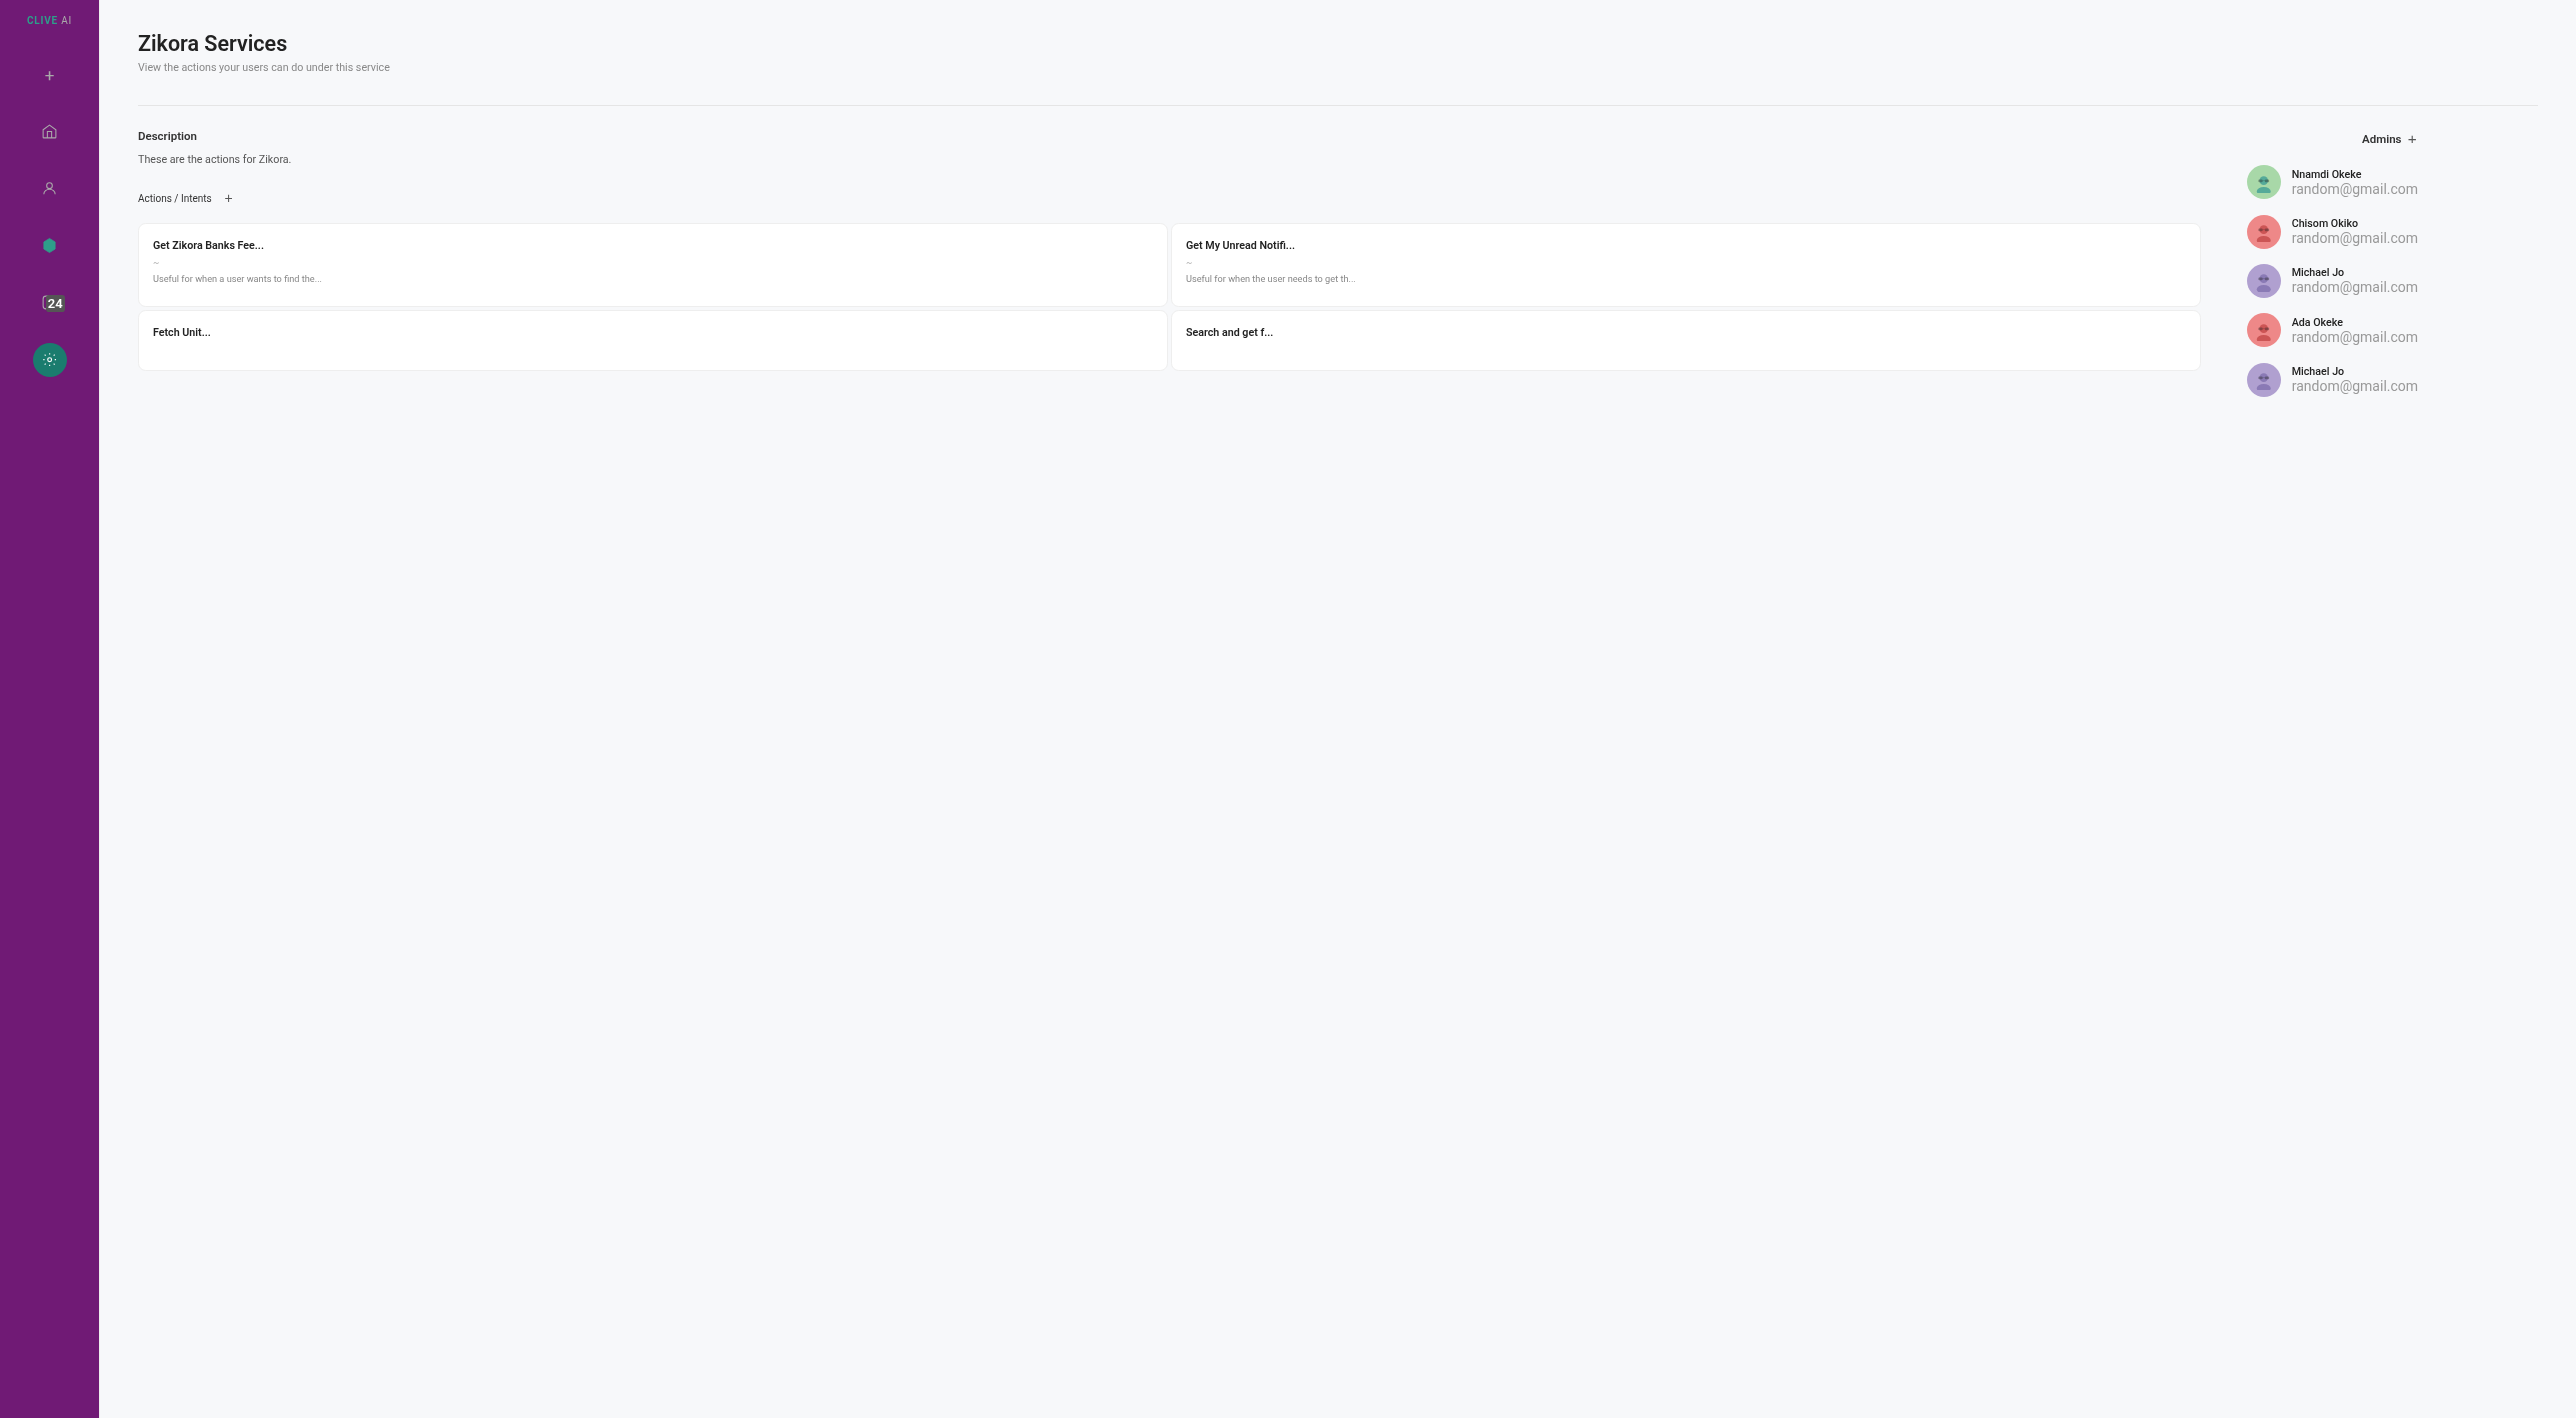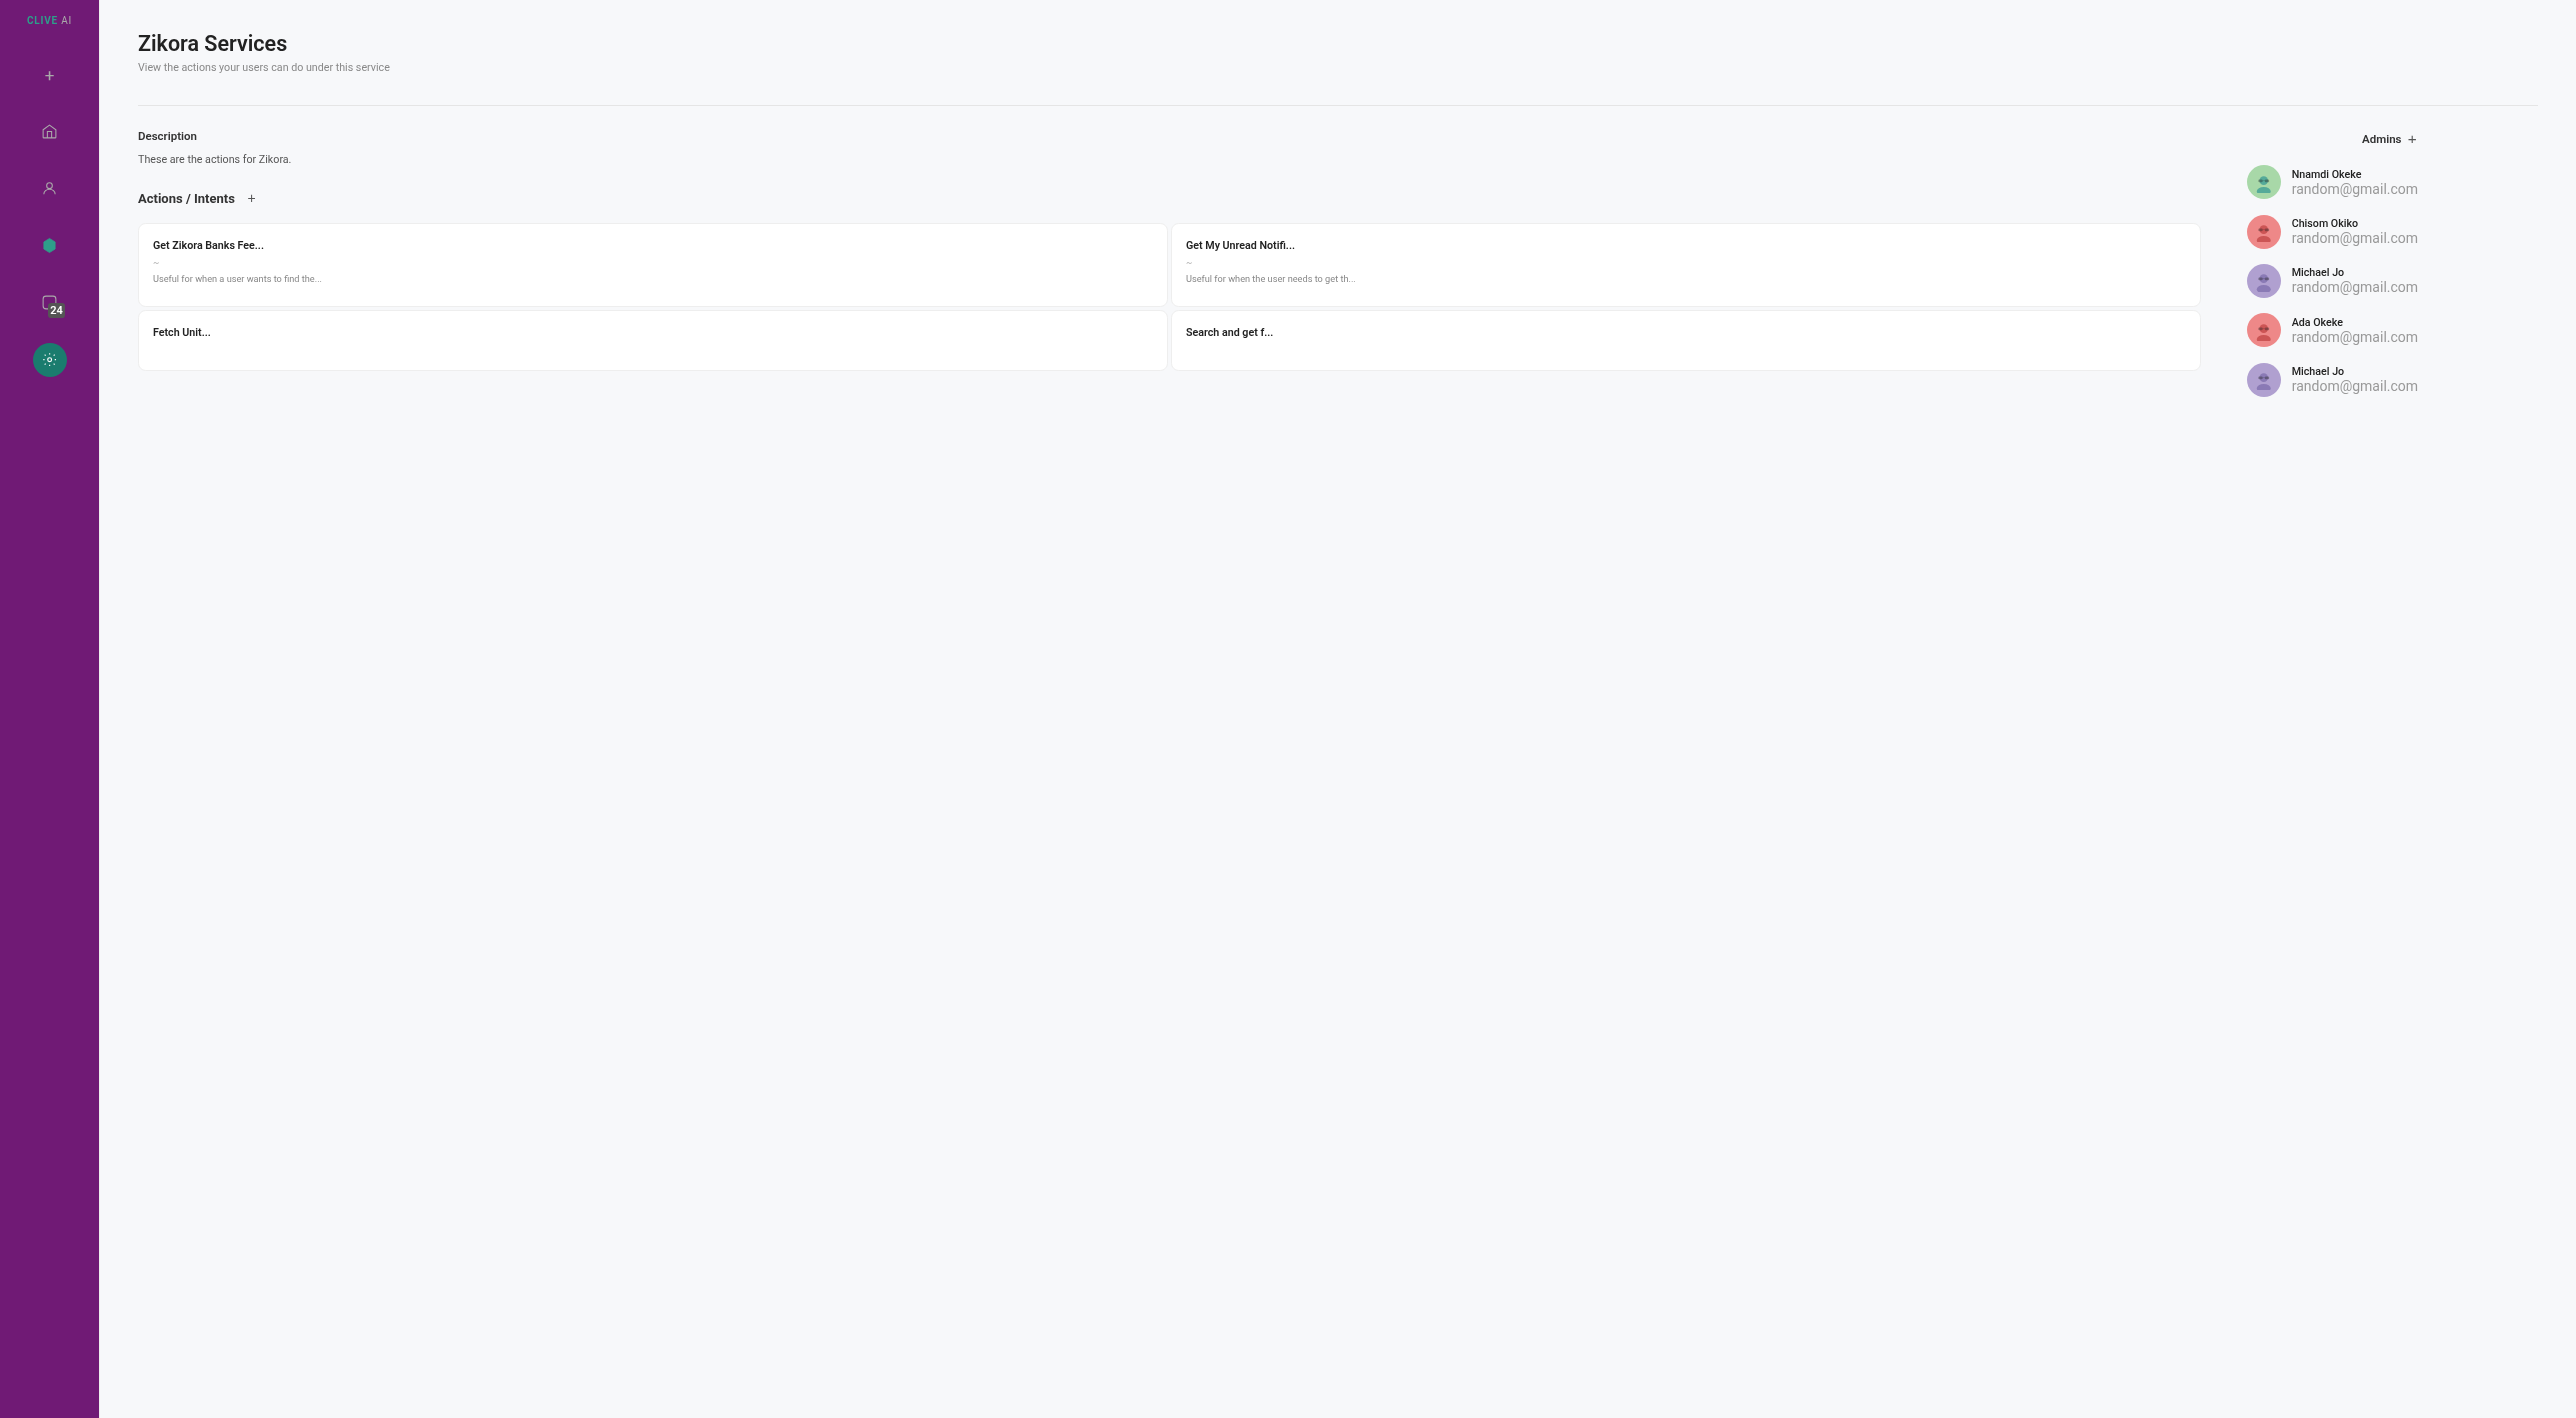--- a/index.html
+++ b/index.html
@@ -57,25 +57,25 @@
     }
     .sidebar-icon.active-teal {
       color: #2e9e8a;
     }
 
     .badge-icon {
       position: relative;
     }
     .badge-icon .badge {
       position: absolute;
-      top: 17px;
+      top: 9px;
       right: 1.5px;
       background: #555;
       color: #fff;
-      font-size: 11px;
+      font-size: 13px;
       border-radius: 3.1px;
       padding: 0.8px 2.3px;
       font-weight: 600;
     }
 
     
     .main {
       flex: 1;
       overflow-y: auto;
       padding: 31px 38px;
@@ -123,22 +123,22 @@
 
     
     .actions-header {
       display: flex;
       align-items: center;
       gap: 7.7px;
       margin-bottom: 15.3px;
     }
 
     .actions-title {
-      font-size: 13px;
-      font-weight: 700;
+      font-size: 10px;
+      font-weight: 400;
       color: #333;
     }
 
     .add-btn {
       width: 18.4px;
       height: 18.4px;
       border: none;
       background: none;
       cursor: pointer;
       color: #555;

